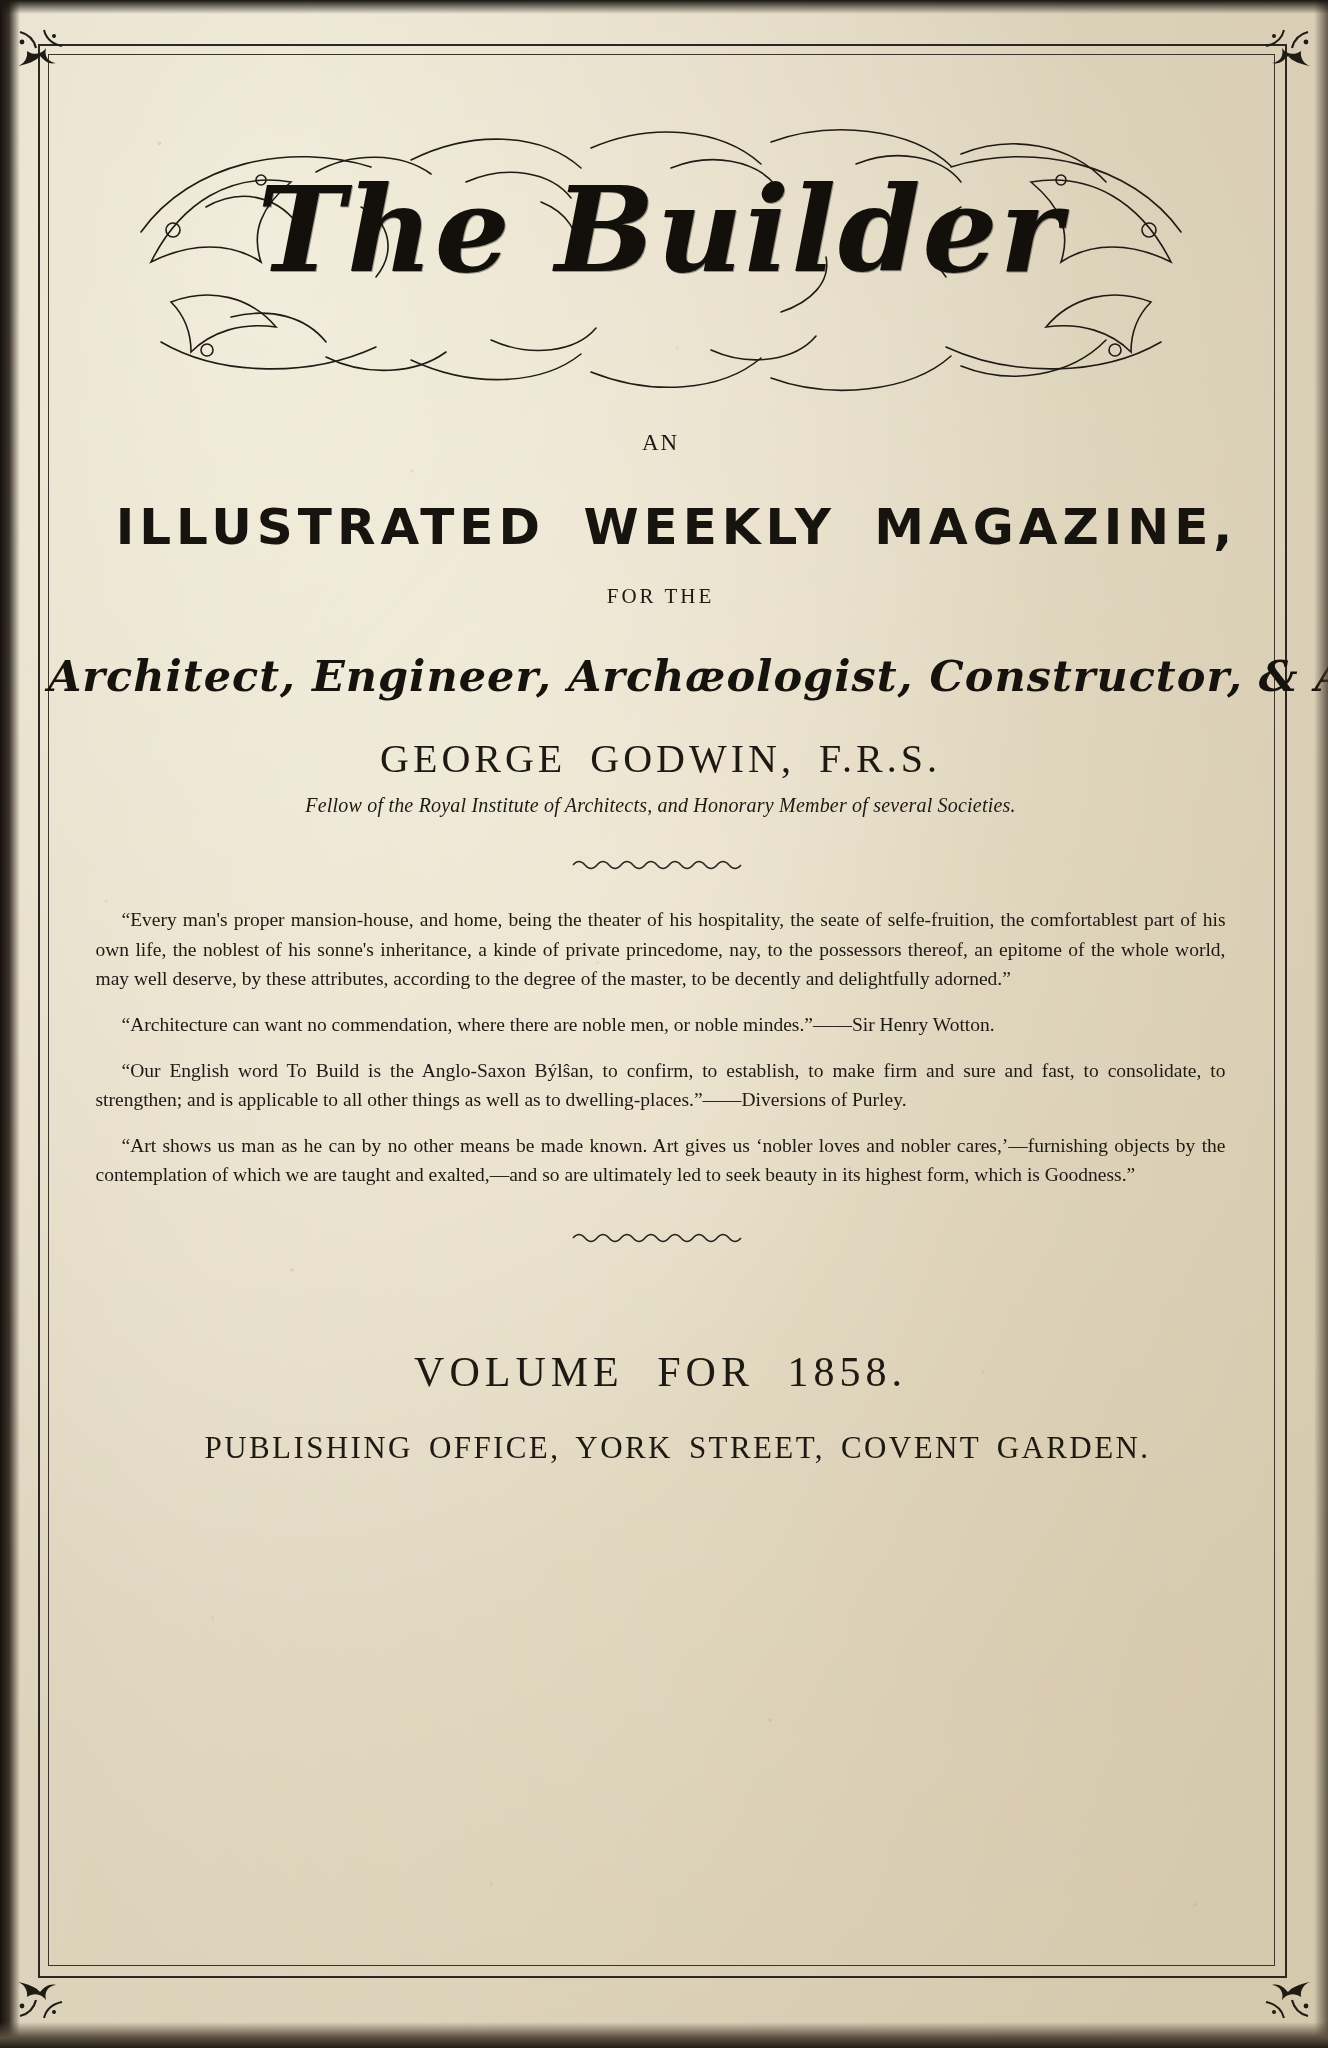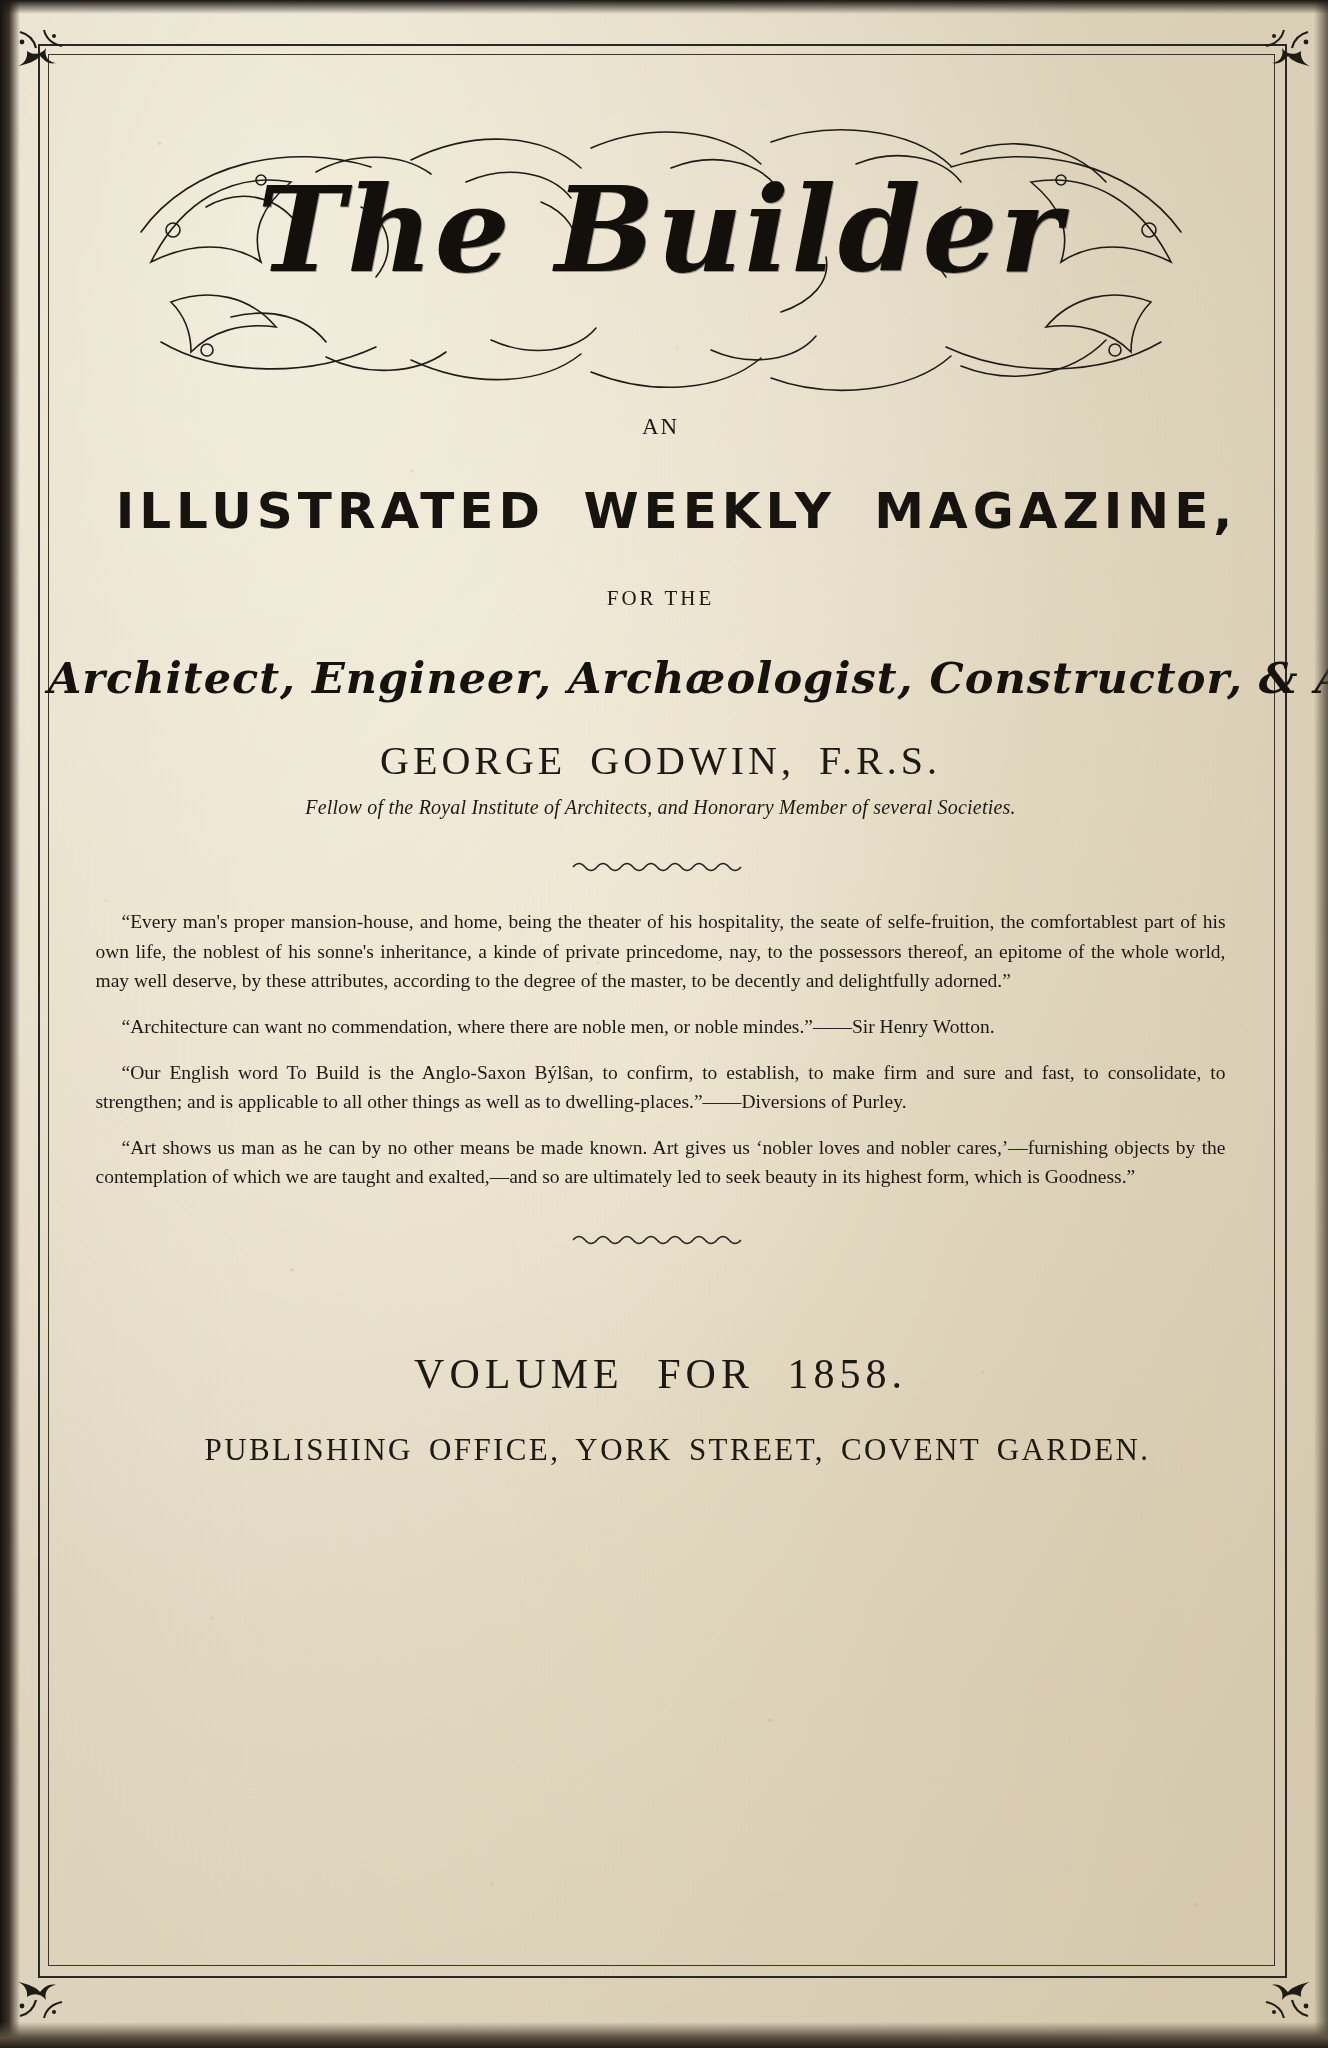--- a/index.html
+++ b/index.html
@@ -115,37 +115,37 @@
     font-family: "DejaVu Serif", serif;
     font-weight: bold;
     font-size: 118px;
     letter-spacing: 2px;
     color: #13100c;
     font-style: italic;
     text-shadow: 1px 1px 0 rgba(0,0,0,.35);
   }
 
   .an {
-    margin-top: 12px;
+    margin-top: 28px;
     font-size: 23px;
     letter-spacing: 2px;
     font-family: "Liberation Serif", serif;
   }
   .illustrated {
     margin-top: 42px;
     font-family: "DejaVu Sans", sans-serif;
     font-weight: bold;
     font-size: 50px;
     letter-spacing: 5px;
     word-spacing: 16px;
     color: #17130e;
     padding-left: 32px;
   }
   .forthe {
-    margin-top: 46px;
+    margin-top: 28px;
     font-size: 21px;
     letter-spacing: 3px;
   }
   .professions {
     margin-top: 42px;
     font-family: "DejaVu Serif", serif;
     font-weight: bold;
     font-style: italic;
     font-size: 43px;
     letter-spacing: 1px;

